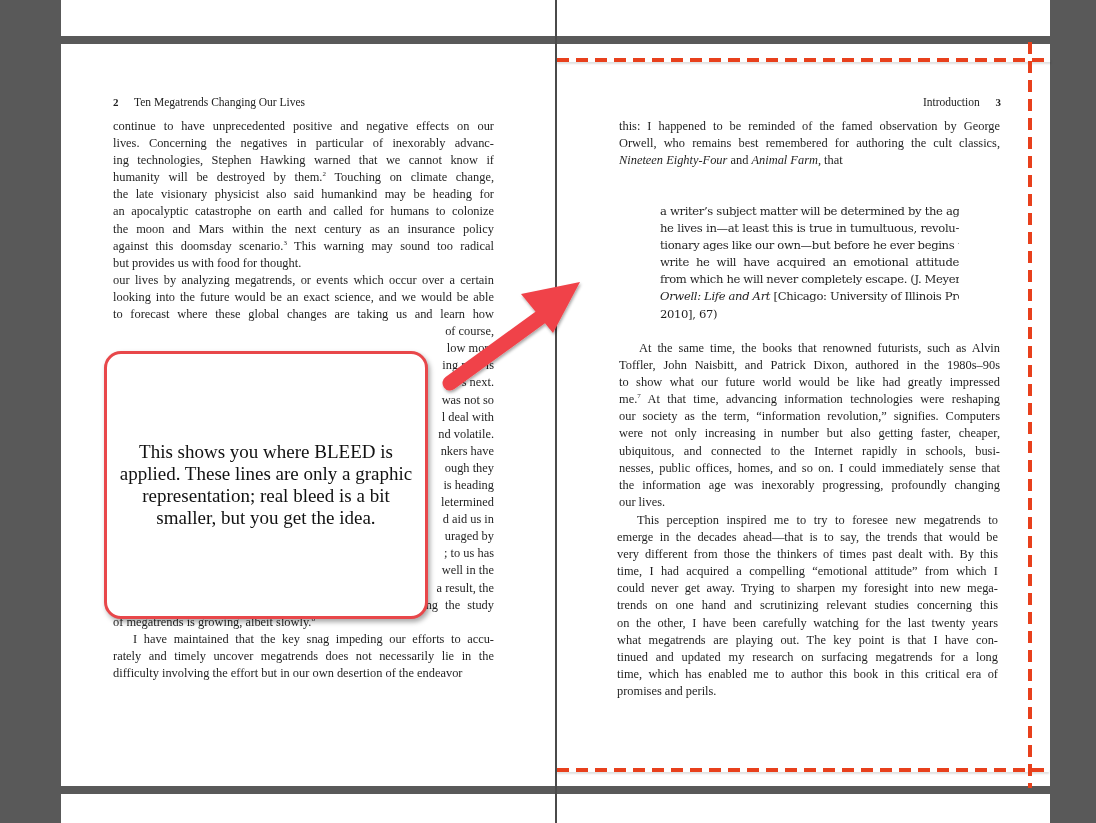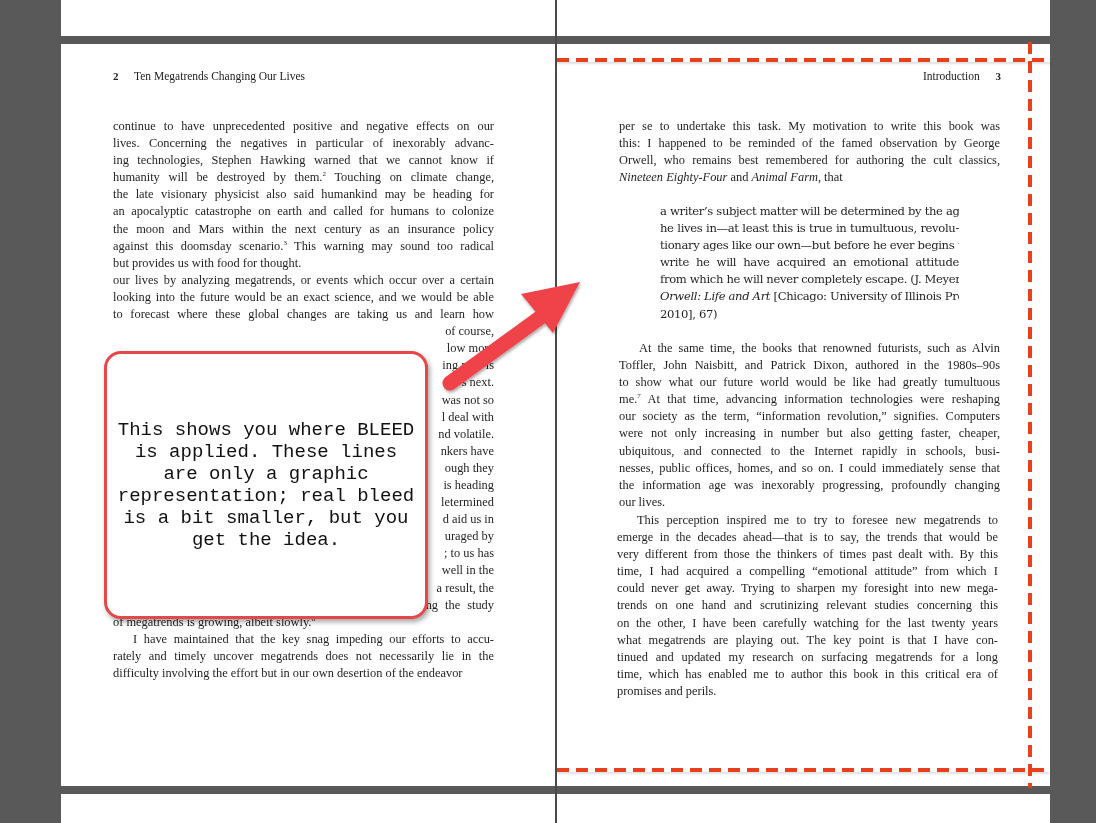--- a/index.html
+++ b/index.html
@@ -10,21 +10,21 @@
       color: #1e1e1e;
     }
     .page {
       position: absolute; background: #ffffff;
     }
     .spine {
       position: absolute; left: 555px; top: 0; width: 2px; height: 823px;
       background: #4a4a4a;
     }
     .running-head {
-      position: absolute; top: 70px; font-size: 11.5px; color: #222;
+      position: absolute; top: 96px; font-size: 11.5px; color: #222;
       white-space: nowrap;
     }
     .running-head .folio { font-size: 11px; font-weight: bold; }
     .text-block {
       position: absolute; font-size: 12.4px; line-height: 17.1px;
       text-align: justify; color: #1f1f1f;
     }
     .text-block .line { display: block; text-align: justify; text-align-last: justify; height: 17.1px; white-space: nowrap; overflow: hidden; }
     .text-block .line.last { text-align-last: left; }
     .blockquote {
@@ -43,21 +43,21 @@
     .bleed-v {
       position: absolute; width: 4px;
       background: repeating-linear-gradient(180deg, #e8401c 0 12px, transparent 12px 19px);
     }
     .callout {
       position: absolute; left: 104px; top: 351px; width: 324px; height: 268px;
       background: #ffffff; border: 3px solid #e8474a; border-radius: 17px;
       box-shadow: 2px 3px 5px rgba(0,0,0,0.35);
       display: flex; align-items: center; justify-content: center;
       text-align: center;
-      font-family: Liberation Mono, monospace;
+      font-family: Liberation Serif, serif;
       font-size: 19px; line-height: 22px; color: #111;
       padding: 0 10px; box-sizing: border-box;
     }
     .callout-text { display: block; }
     .arrow { position: absolute; left: 0; top: 0; }
   </style>
 </head>
 <body>
 
 <div class="page" style="left:61px; top:0; width:494px; height:36px;"></div>
@@ -110,38 +110,37 @@
     <span class="line last">difficulty involving the effort but in our own desertion of the endeavor</span>
   </div>
 
 <div class="running-head" style="right:95px;">
   <span>Introduction</span>
   <span style="display:inline-block;width:10px;"></span>
   <span class="folio">3</span>
 </div>
 
 <div class="text-block" id="right-intro" style="left:619px; top:118px; width:381px;">
-    <span class="line">per se to undertake this task. My motivation to write this book was</span>
     <span class="line">this: I happened to be reminded of the famed observation by George</span>
     <span class="line">Orwell, who remains best remembered for authoring the cult classics,</span>
     <span class="line last"><i>Nineteen Eighty-Four</i> and <i>Animal Farm</i>, that</span>
   </div>
 <div class="blockquote" id="right-quote" style="left:660px; top:203px; width:299px;">
     <span class="line">a writer’s subject matter will be determined by the age</span>
     <span class="line">he lives in—at least this is true in tumultuous, revolu-</span>
     <span class="line">tionary ages like our own—but before he ever begins to</span>
     <span class="line">write he will have acquired an emotional attitude</span>
     <span class="line">from which he will never completely escape. (J. Meyers,</span>
     <span class="line"><i>Orwell: Life and Art</i> [Chicago: University of Illinois Press,</span>
     <span class="line last">2010], 67)</span>
   </div>
 <div class="text-block" id="right-para2" style="left:619px; top:340px; width:381px;">
     <span class="line" style="padding-left: 20px;">At the same time, the books that renowned futurists, such as Alvin</span>
     <span class="line">Toffler, John Naisbitt, and Patrick Dixon, authored in the 1980s–90s</span>
-    <span class="line">to show what our future world would be like had greatly tumultuous</span>
+    <span class="line">to show what our future world would be like had greatly impressed</span>
     <span class="line">me.<sup>7</sup> At that time, advancing information technologies were reshaping</span>
     <span class="line">our society as the term, “information revolution,” signifies. Computers</span>
     <span class="line">were not only increasing in number but also getting faster, cheaper,</span>
     <span class="line">ubiquitous, and connected to the Internet rapidly in schools, busi-</span>
     <span class="line">nesses, public offices, homes, and so on. I could immediately sense that</span>
     <span class="line">the information age was inexorably progressing, profoundly changing</span>
     <span class="line last">our lives.</span>
   </div>
 <div class="text-block" id="right-para3" style="left:617px; top:512px; width:381px;">
     <span class="line" style="padding-left: 20px;">This perception inspired me to try to foresee new megatrends to</span>

